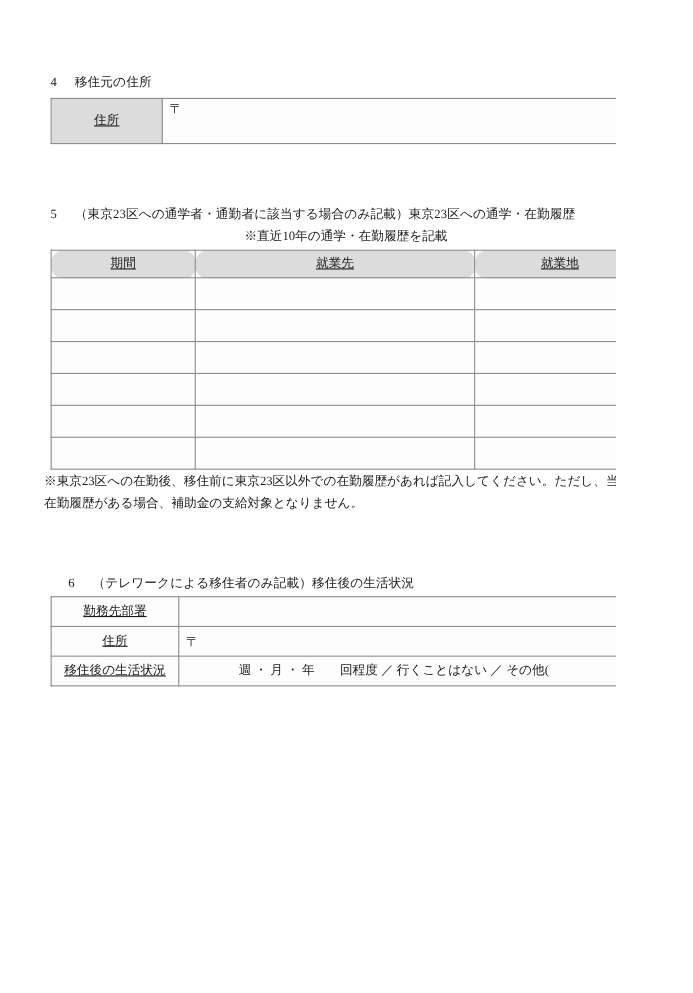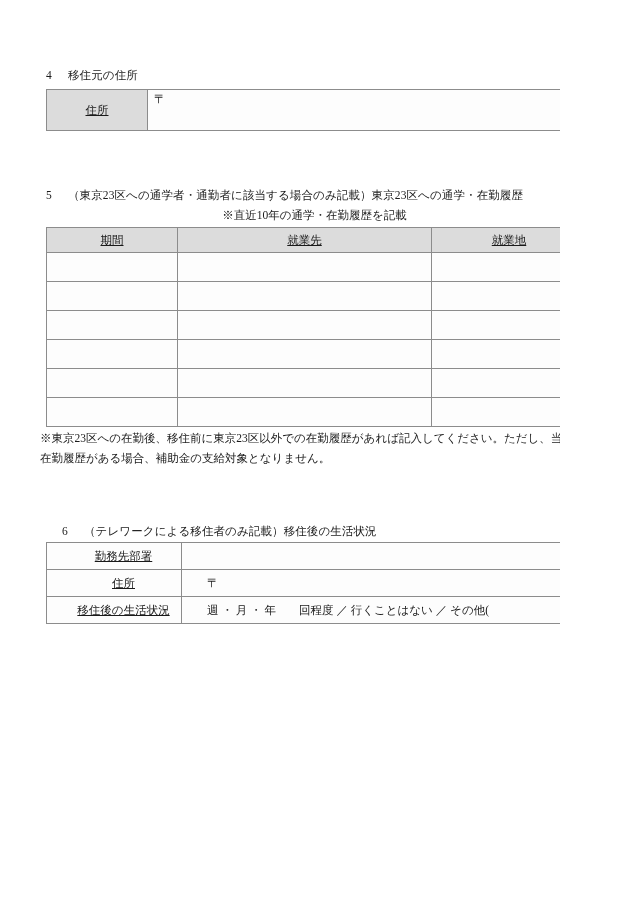--- a/index.html
+++ b/index.html
@@ -96,20 +96,21 @@
     white-space: nowrap;
     text-align: center;
   }
   #table-s5 {
     left: 46px;
     top: 227px;
     width: 537px;
   }
   #table-s5 td {
     height: 28px;
+    border-radius: 10px;
   }
   #table-s5 tr.head td {
     height: 24px;
   }
   #table-s5 .col-period  { width: 130px; }
   #table-s5 .col-company { width: 253px; }
   #table-s5 .col-place   { width: 154px; }
 
   .note-block {
     position: absolute;
@@ -119,32 +120,31 @@
   }
 
   
   #table-s6 {
     left: 46px;
     top: 542px;
     width: 537px;
   }
   #table-s6 td {
     height: 26px;
-    padding-left: 19px;
   }
   #table-s6 .col-label { width: 115px; }
 
   .freq-line {
     display: flex;
     align-items: center;
     padding-left: 6px;
     padding-right: 6px;
     white-space: nowrap;
   }
-  .freq-line .freq-text { flex: 0 0 auto; }
+  .freq-line .freq-text { flex: 0 0 auto; margin-left: 48px; }
   .freq-line .freq-gap  { flex: 1 1 auto; }
   .freq-line .freq-close { flex: 0 0 auto; }
 </style>
 </head>
 <body>
 
 <div class="page">
 
   <div class="section-heading" style="left:46px; top:68px;">
     <span class="num">4</span><span>移住元の住所</span>

